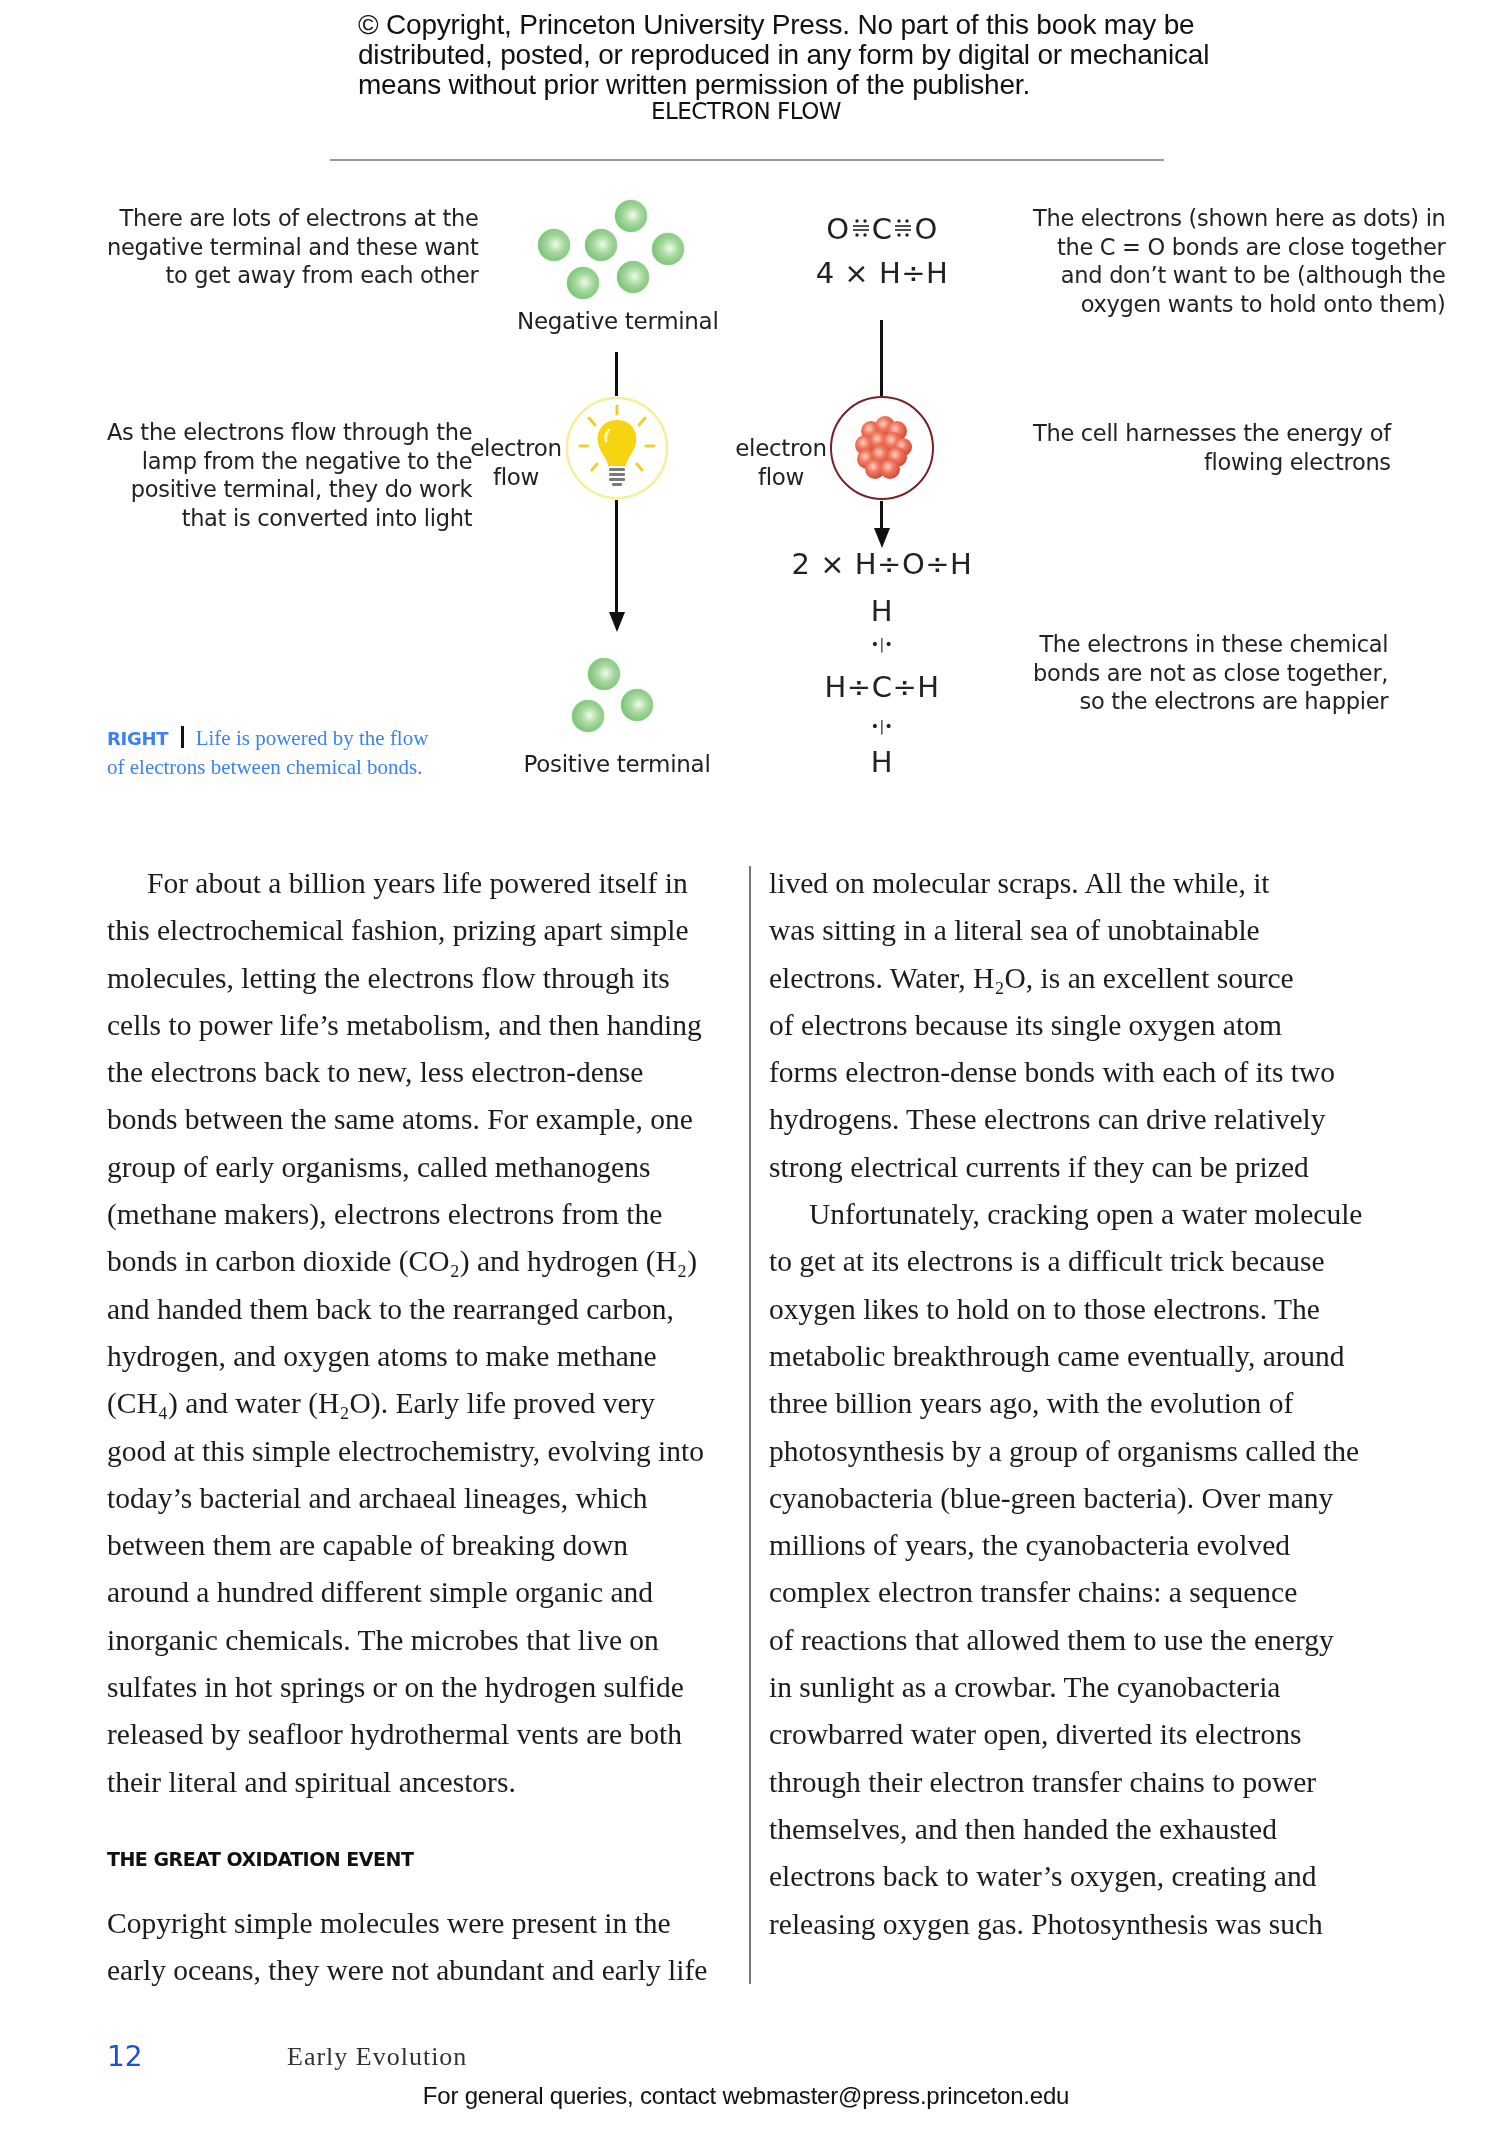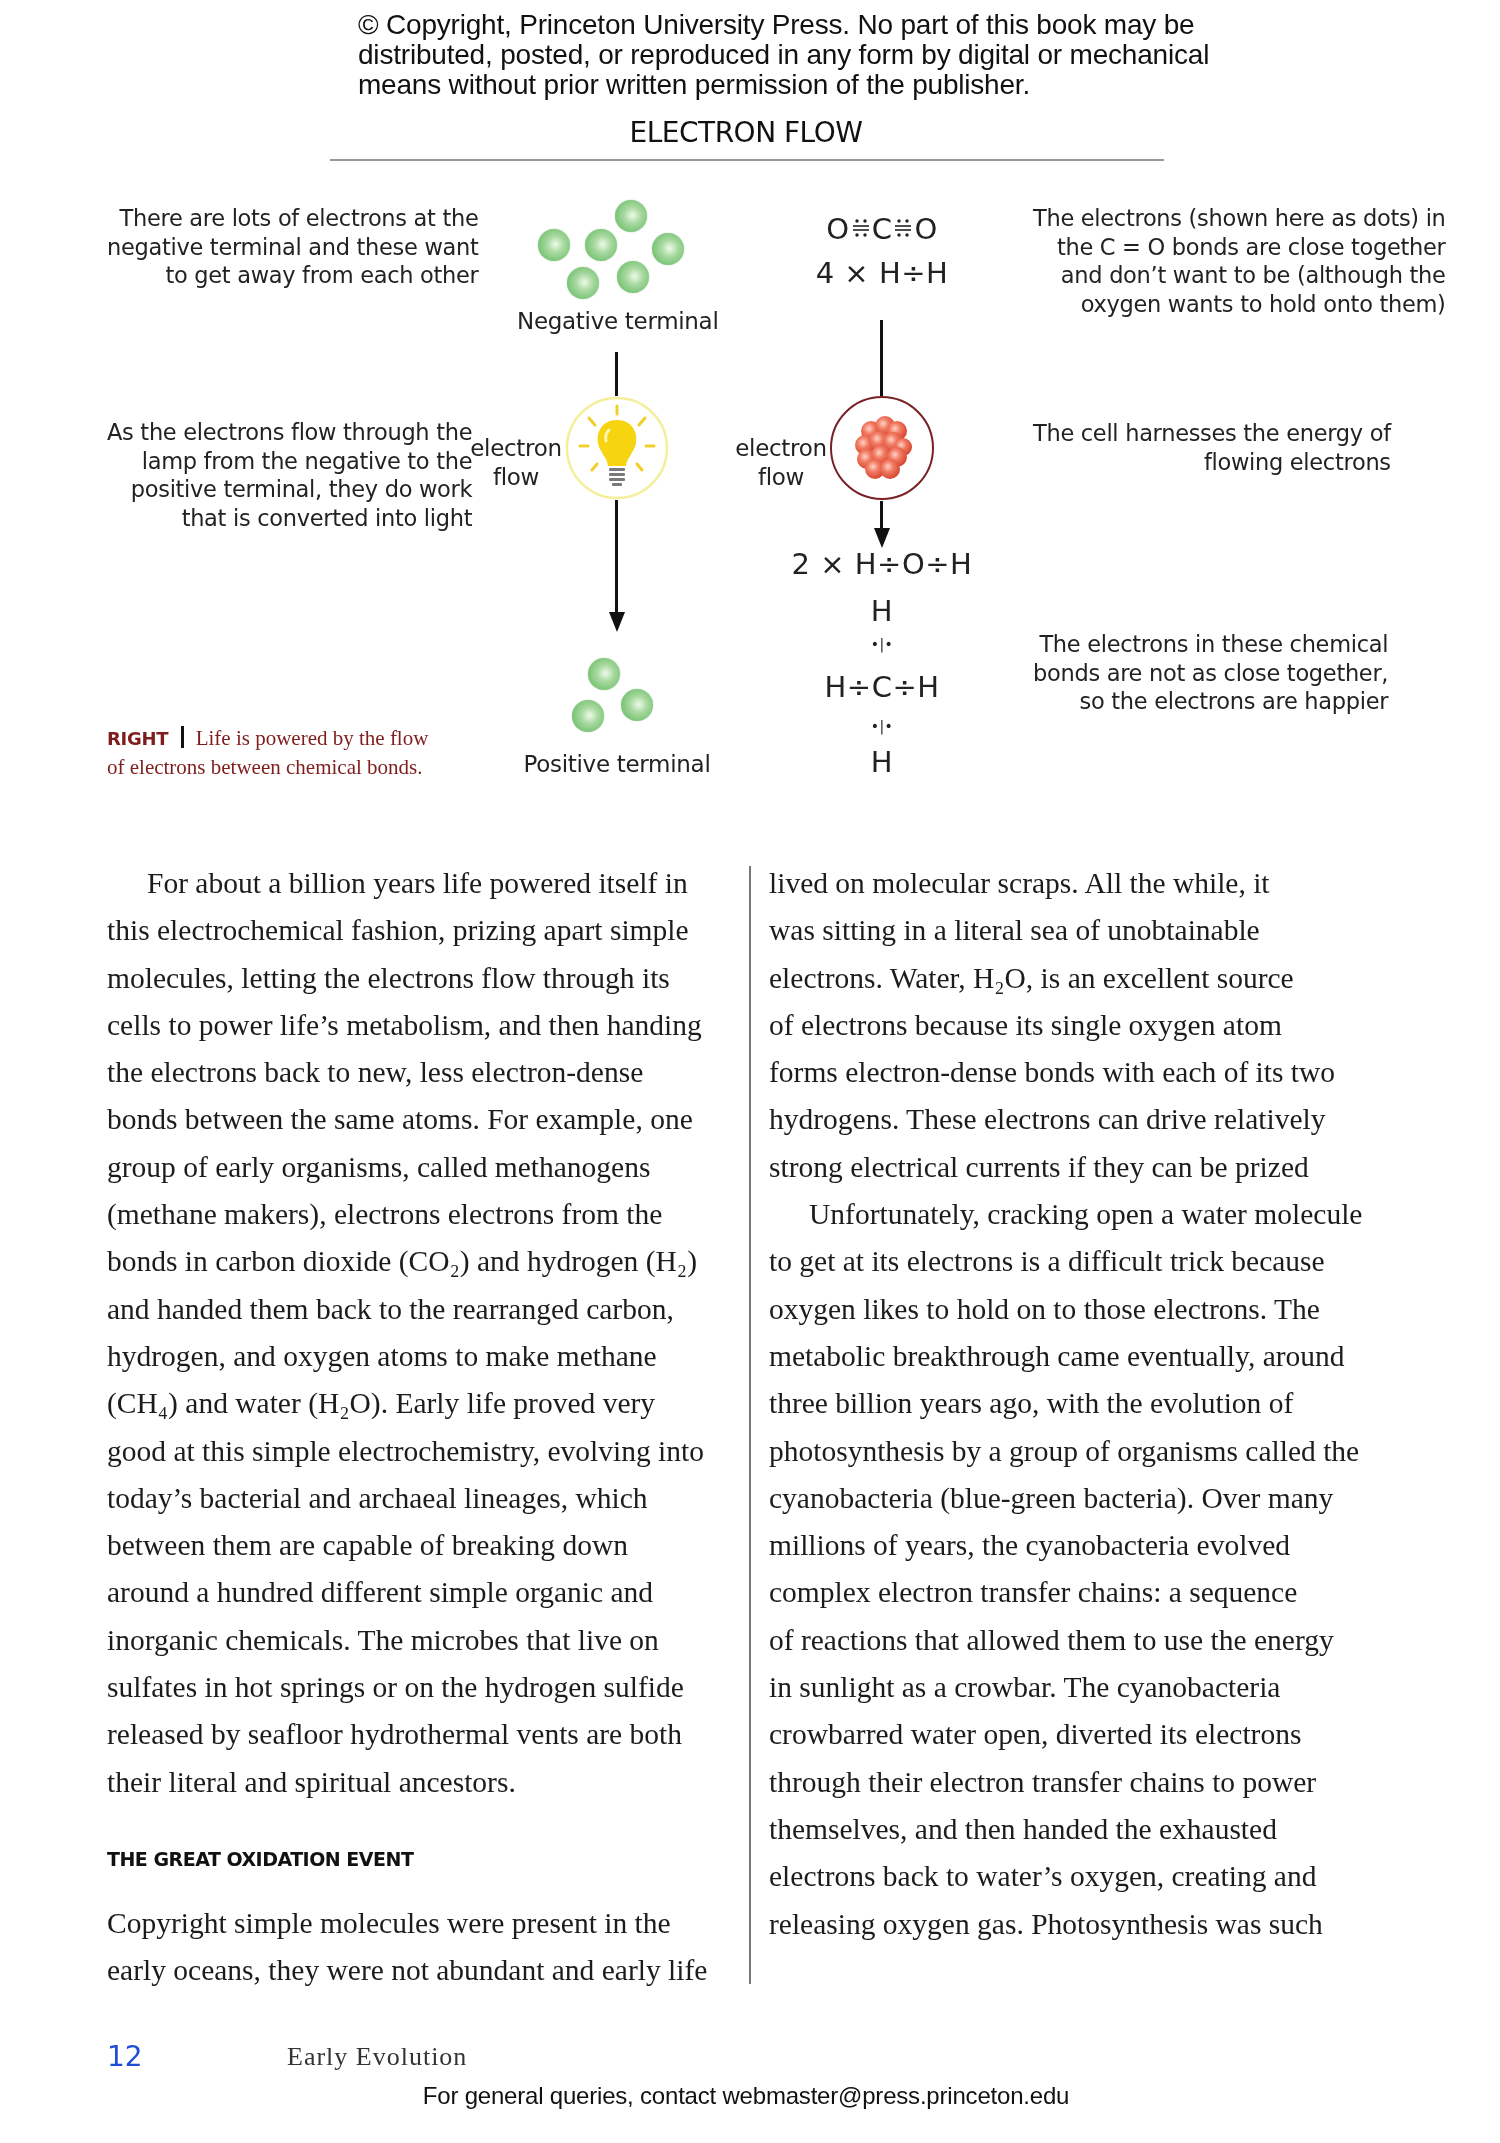--- a/index.html
+++ b/index.html
@@ -4,21 +4,21 @@
 <style>
   html, body { margin:0; padding:0; background:#ffffff; }
   body { width:1500px; height:2143px; position:relative; overflow:hidden; color:#1a1a1a; }
   .abs { position:absolute; }
   .sans { font-family: "Liberation Sans", sans-serif; }
   .dsans { font-family: "DejaVu Sans", sans-serif; text-align: right; }
   .serif { font-family: "Liberation Serif", serif; }
 
   #copyright { left:358px; top:10px; width:820px; font-size:28px; line-height:30px; color:#111; letter-spacing:-0.2px; }
   #copyright div { white-space:nowrap; }
-  #fig-title { left:0; width:1492px; top:116px; text-align:center; font-size:28px; letter-spacing:-0.5px; color:#111; }
+  #fig-title { left:0; width:1492px; top:98px; text-align:center; font-size:23px; letter-spacing:-0.5px; color:#111; }
   #fig-rule { left:330px; top:159px; width:834px; height:2px; background:#9a9a9a; }
 
   .cap { font-size:22.5px; line-height:28.5px; color:#222; letter-spacing:-0.3px; }
   .cap div { white-space:nowrap; }
 
   .dot { position:absolute; width:32px; height:32px; border-radius:50%;
          background: radial-gradient(circle at 55% 48%, #eefbe9 0%, #a8d9a0 35%, #6fbf6c 80%, #5aa85a 100%);
          box-shadow: 0 0 1px #4e9a4e; }
 
   .label-center { text-align:center; font-size:23px; color:#222; letter-spacing:-0.3px; white-space:nowrap; }
@@ -107,21 +107,21 @@
   <div>flow</div>
 </div>
 
 <div>
   <div class="dot" style="left:588px; top:658px;"></div>
   <div class="dot" style="left:572px; top:700px;"></div>
   <div class="dot" style="left:621px; top:689px;"></div>
 </div>
 <div class="abs label-center dsans" style="left:517px; width:200px; top:751px;">Positive terminal</div>
 
-<div class="abs" style="left:107px; top:724px; font-size:21px; line-height:29px; color:#7f1d1d; white-space:nowrap;">
+<div class="abs" style="left:107px; top:724px; font-size:21px; line-height:29px; color:#3b82f6; white-space:nowrap;">
   <div>
     <span class="dsans" style="font-weight:bold; font-size:18px; letter-spacing:-0.3px;">RIGHT</span>
     <span style="display:inline-block; width:3px; height:22px; background:#111; margin:0 6px -3px 8px;"></span>
     <span class="serif">Life is powered by the flow</span>
   </div>
   <div class="serif">of electrons between chemical bonds.</div>
 </div>
 
 <div class="abs formula dsans" style="left:782px; width:200px; top:212px;">
   <span>O</span><span class="bond"><svg width="22" height="29" viewBox="0 0 22 29">

